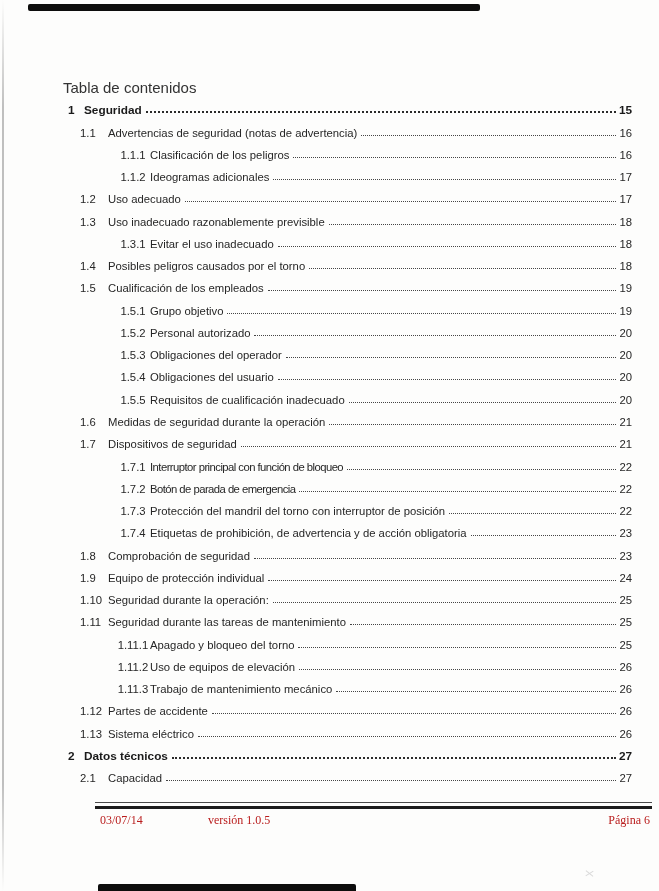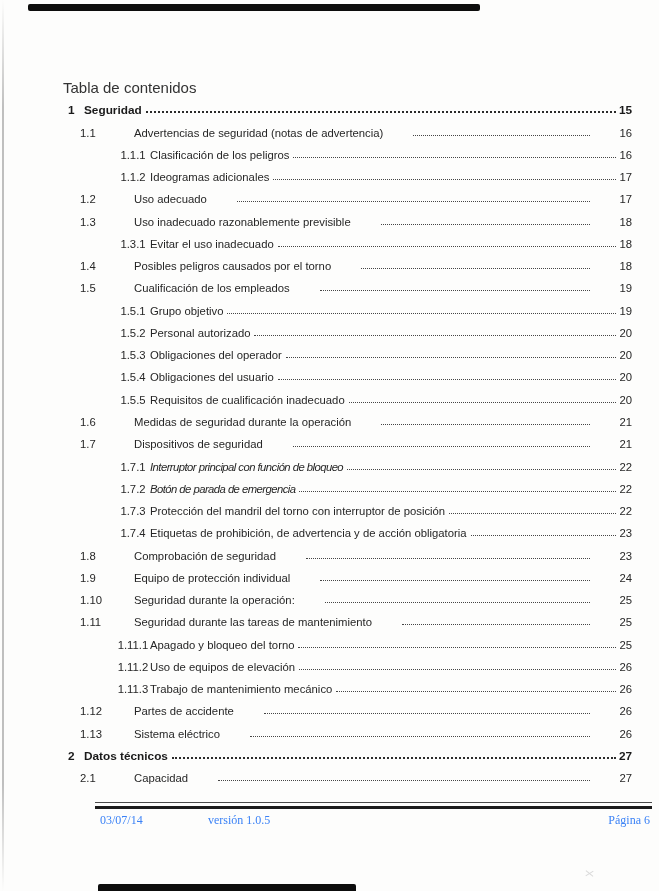--- a/index.html
+++ b/index.html
@@ -43,29 +43,29 @@
   .toc-row .num{flex:0 0 auto;}
   .toc-row .title{flex:0 0 auto;margin-right:2px;}
   .toc-row .leader{
     flex:1 1 auto;height:0;align-self:flex-end;
     border-bottom:1.6px dotted #454545;margin:0 1px 4px 2px;min-width:8px;
   }
   .toc-row .pg{flex:0 0 auto;min-width:15px;text-align:right;}
   .lvl1{font-weight:700;font-size:11.8px;color:#1a1a1a;padding-left:5px;}
   .lvl1 .num{width:16px;}
   .lvl1 .leader{border-bottom-width:2px;border-color:#2a2a2a;}
-  .lvl2{padding-left:17px;gap:26px;}
+  .lvl2{padding-left:17px;}
   .lvl2 .num{width:28px;}
   .lvl3{padding-left:53px;}
   .lvl3 .num{width:34px;text-align:center;}
-  .condensed .title{letter-spacing:-0.55px;font-style:italic;}
+  .condensed .title{letter-spacing:-0.55px;}
 
   
   .footer{position:absolute;left:0;top:802px;width:659px;height:34px;
-    font-family:"Liberation Serif",serif;font-size:12px;color:#3b82f6;}
+    font-family:"Liberation Serif",serif;font-size:12px;color:#b91c1c;}
   .footer-rule{
     position:absolute;left:95px;width:557px;top:0;height:3px;
     border-top:1px solid #4a4a4a;border-bottom:3px solid #1b1b1b;
   }
   .f-item{position:absolute;top:11px;white-space:nowrap;}
   .f-date{left:100px;}
   .f-version{left:208px;}
   .f-title{left:237px;}
   .f-page{right:9px;}
 </style>

